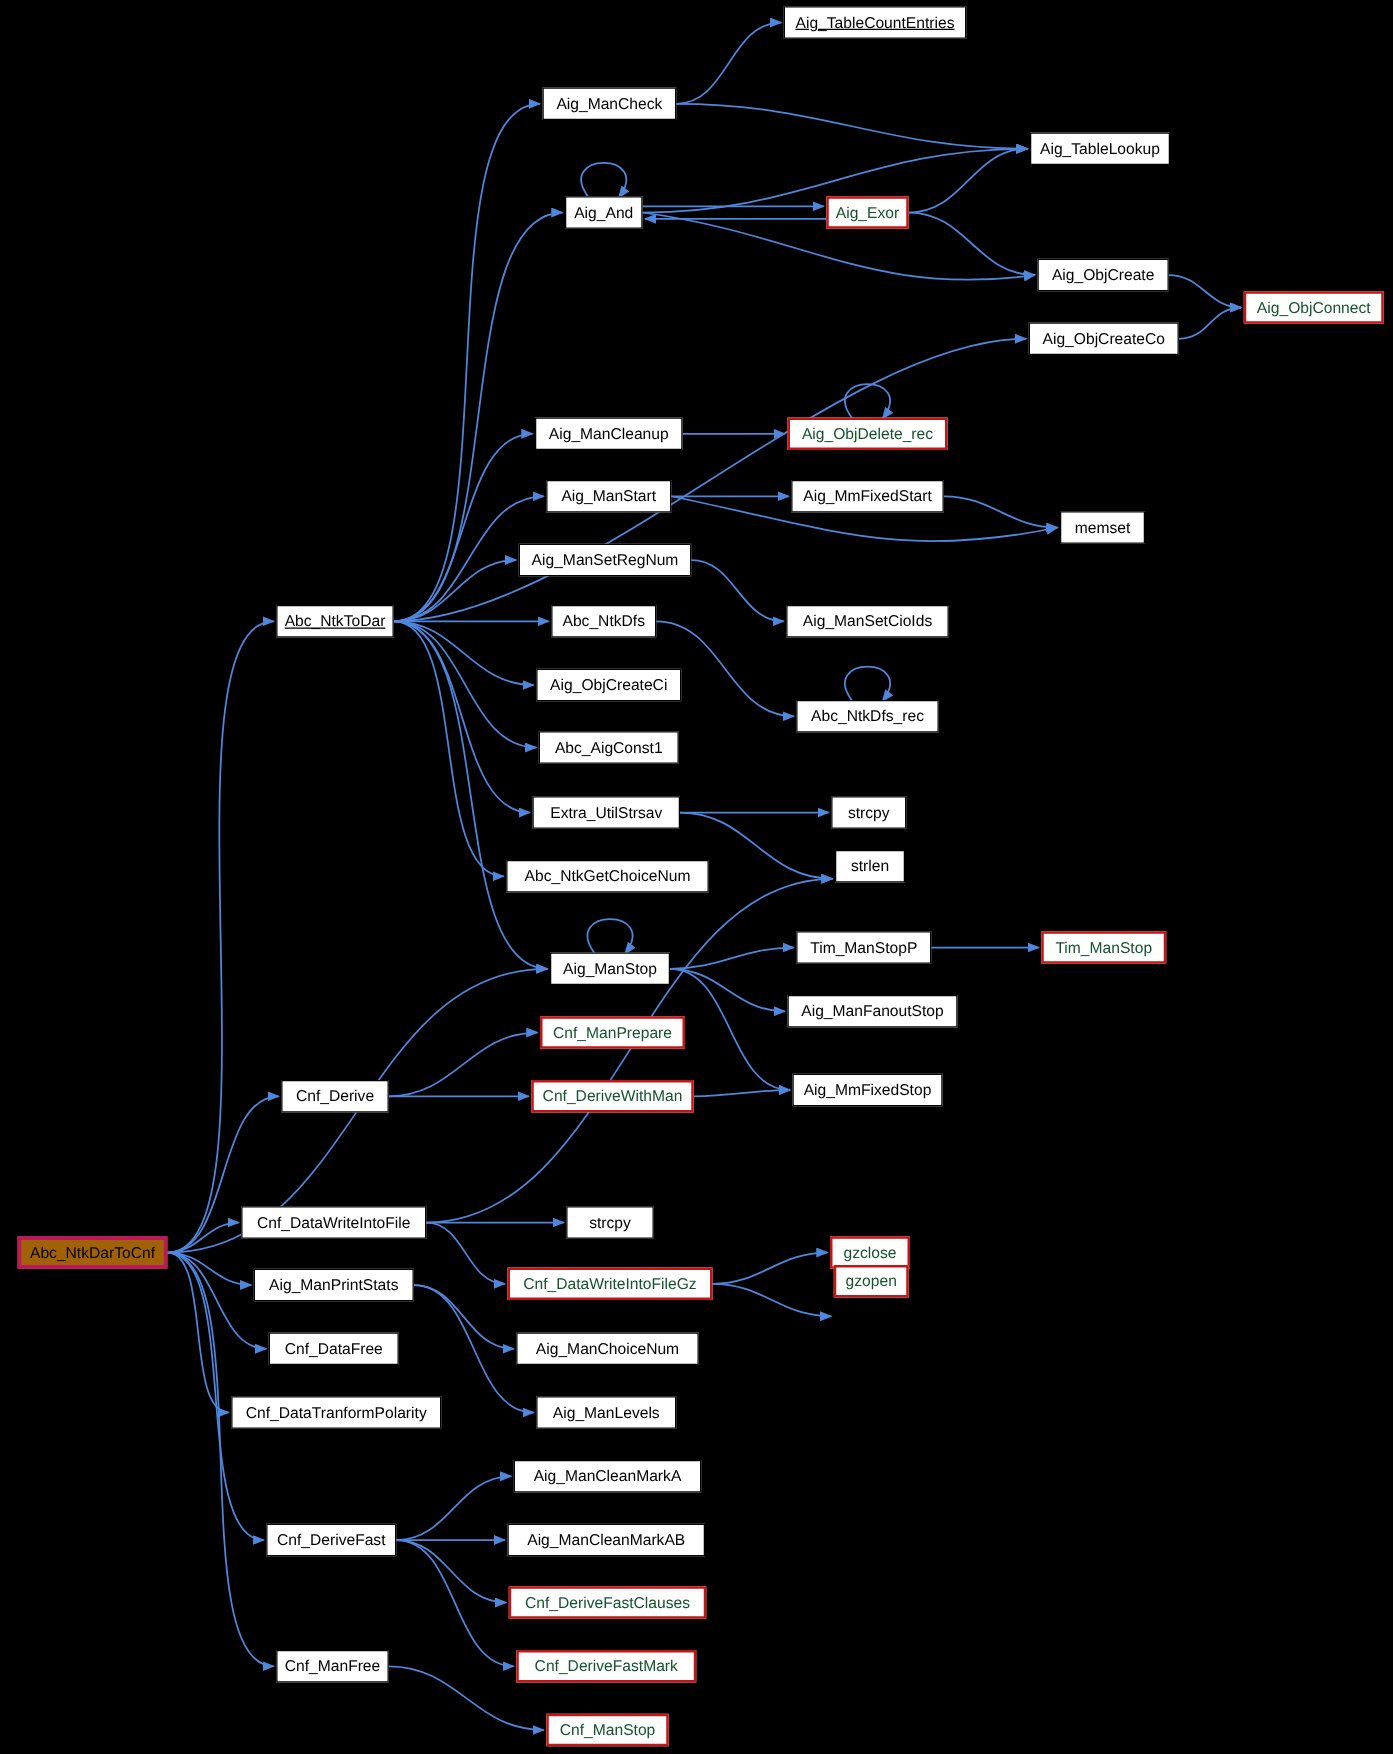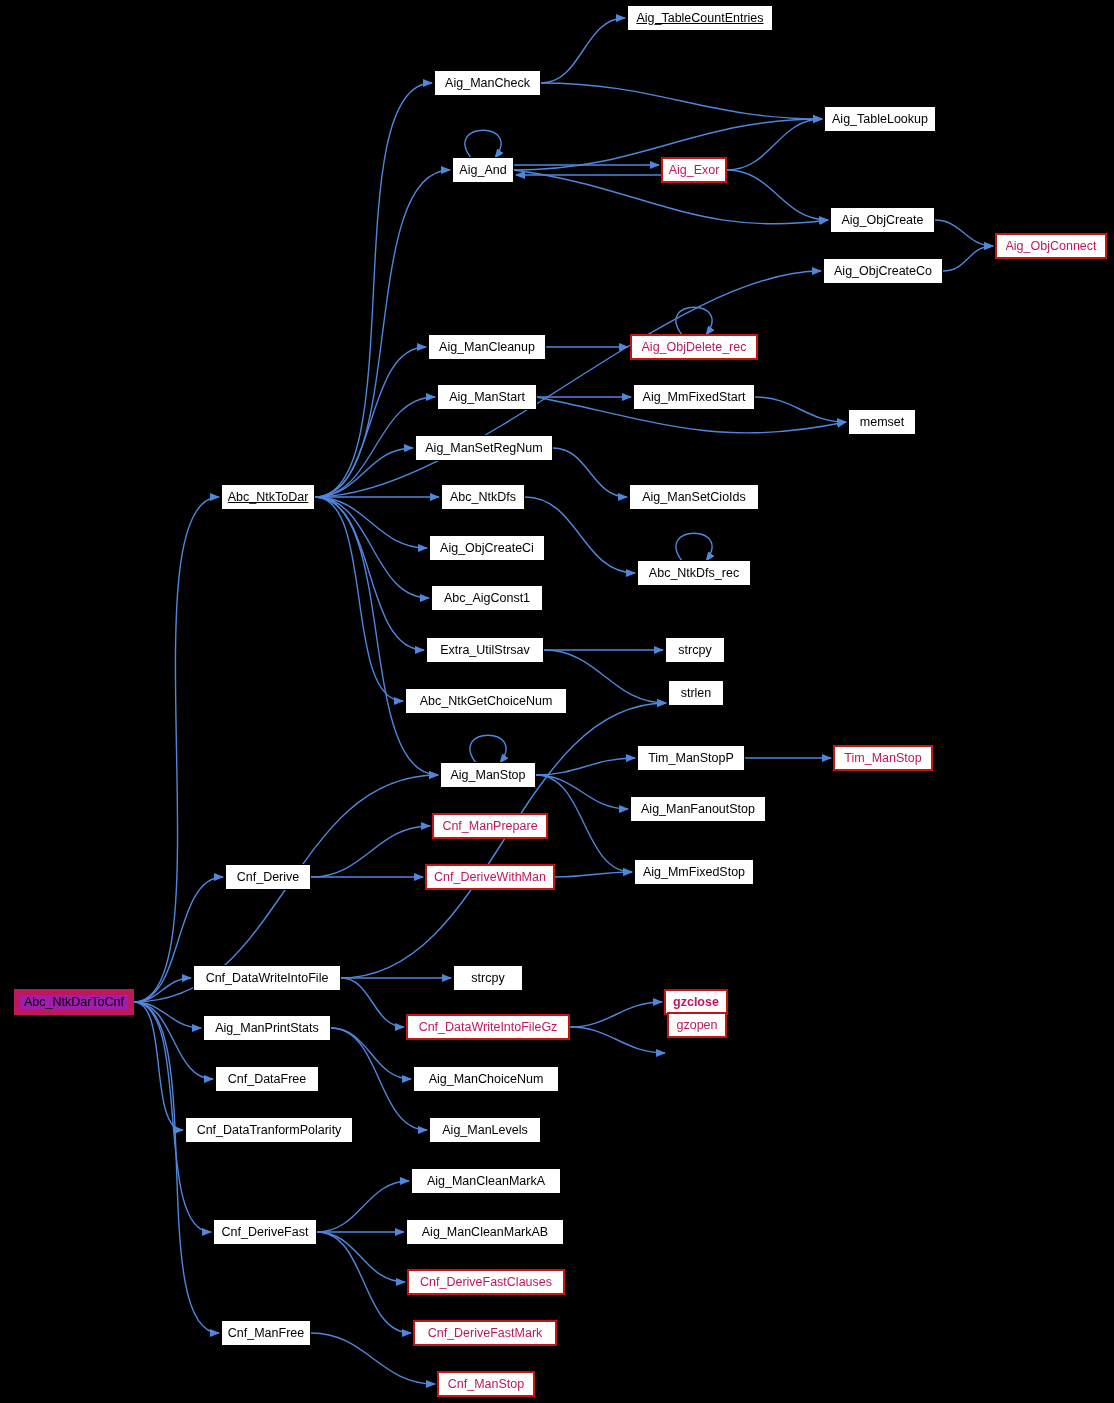--- a/index.html
+++ b/index.html
@@ -32,25 +32,25 @@
     border: 1px solid #000000;
     font-size: 12.5px;
     line-height: 1;
     color: #000000;
     white-space: nowrap;
     padding: 0 2px;
     cursor: pointer;
   }
   .node.truncated {
     border: 2px solid #c41414;
-    color: #be185d;
+    color: #14532d;
   }
   .node.root {
-    background: #a21caf;
-    border: 6px solid #be185d;
+    background: #a16207;
+    border: 3px solid #be185d;
     color: #000000;
     cursor: default;
   }
 </style>
 </head>
 <body>
 
 <div id="canvas">
   <svg id="edges" width="1114" height="1403" xmlns="http://www.w3.org/2000/svg">
       <defs>
@@ -148,21 +148,21 @@
     <div class="node" style="left: 637px; top: 745px; width: 108px; height: 26px;">Tim_ManStopP</div>
     <div class="node truncated" style="left: 833px; top: 745px; width: 100px; height: 26px;">Tim_ManStop</div>
     <div class="node" style="left: 440px; top: 762px; width: 96px; height: 26px;">Aig_ManStop</div>
     <div class="node" style="left: 630px; top: 796px; width: 136px; height: 26px;">Aig_ManFanoutStop</div>
     <div class="node truncated" style="left: 432px; top: 813px; width: 116px; height: 26px;">Cnf_ManPrepare</div>
     <div class="node" style="left: 225px; top: 864px; width: 86px; height: 26px;">Cnf_Derive</div>
     <div class="node truncated" style="left: 425px; top: 864px; width: 130px; height: 26px;">Cnf_DeriveWithMan</div>
     <div class="node" style="left: 634px; top: 859px; width: 120px; height: 26px;">Aig_MmFixedStop</div>
     <div class="node" style="left: 193px; top: 965px; width: 148px; height: 26px;">Cnf_DataWriteIntoFile</div>
     <div class="node" style="left: 453px; top: 965px; width: 70px; height: 26px;">strcpy</div>
-    <div class="node truncated" style="left: 664px; top: 989px; width: 64px; height: 26px; font-weight: bold;">gzclose</div>
+    <div class="node truncated" style="left: 664px; top: 989px; width: 64px; height: 26px;">gzclose</div>
     <div class="node root" style="left: 14px; top: 989px; width: 120px; height: 26px;">Abc_NtkDarToCnf</div>
     <div class="node truncated" style="left: 406px; top: 1014px; width: 164px; height: 26px;">Cnf_DataWriteIntoFileGz</div>
     <div class="node" style="left: 203px; top: 1015px; width: 128px; height: 26px;">Aig_ManPrintStats</div>
     <div class="node truncated" style="left: 667px; top: 1012px; width: 60px; height: 26px;">gzopen</div>
     <div class="node" style="left: 215px; top: 1066px; width: 104px; height: 26px;">Cnf_DataFree</div>
     <div class="node" style="left: 413px; top: 1066px; width: 146px; height: 26px;">Aig_ManChoiceNum</div>
     <div class="node" style="left: 185px; top: 1117px; width: 168px; height: 26px;">Cnf_DataTranformPolarity</div>
     <div class="node" style="left: 429px; top: 1117px; width: 112px; height: 26px;">Aig_ManLevels</div>
     <div class="node" style="left: 411px; top: 1168px; width: 150px; height: 26px;">Aig_ManCleanMarkA</div>
     <div class="node" style="left: 213px; top: 1219px; width: 104px; height: 26px;">Cnf_DeriveFast</div>

